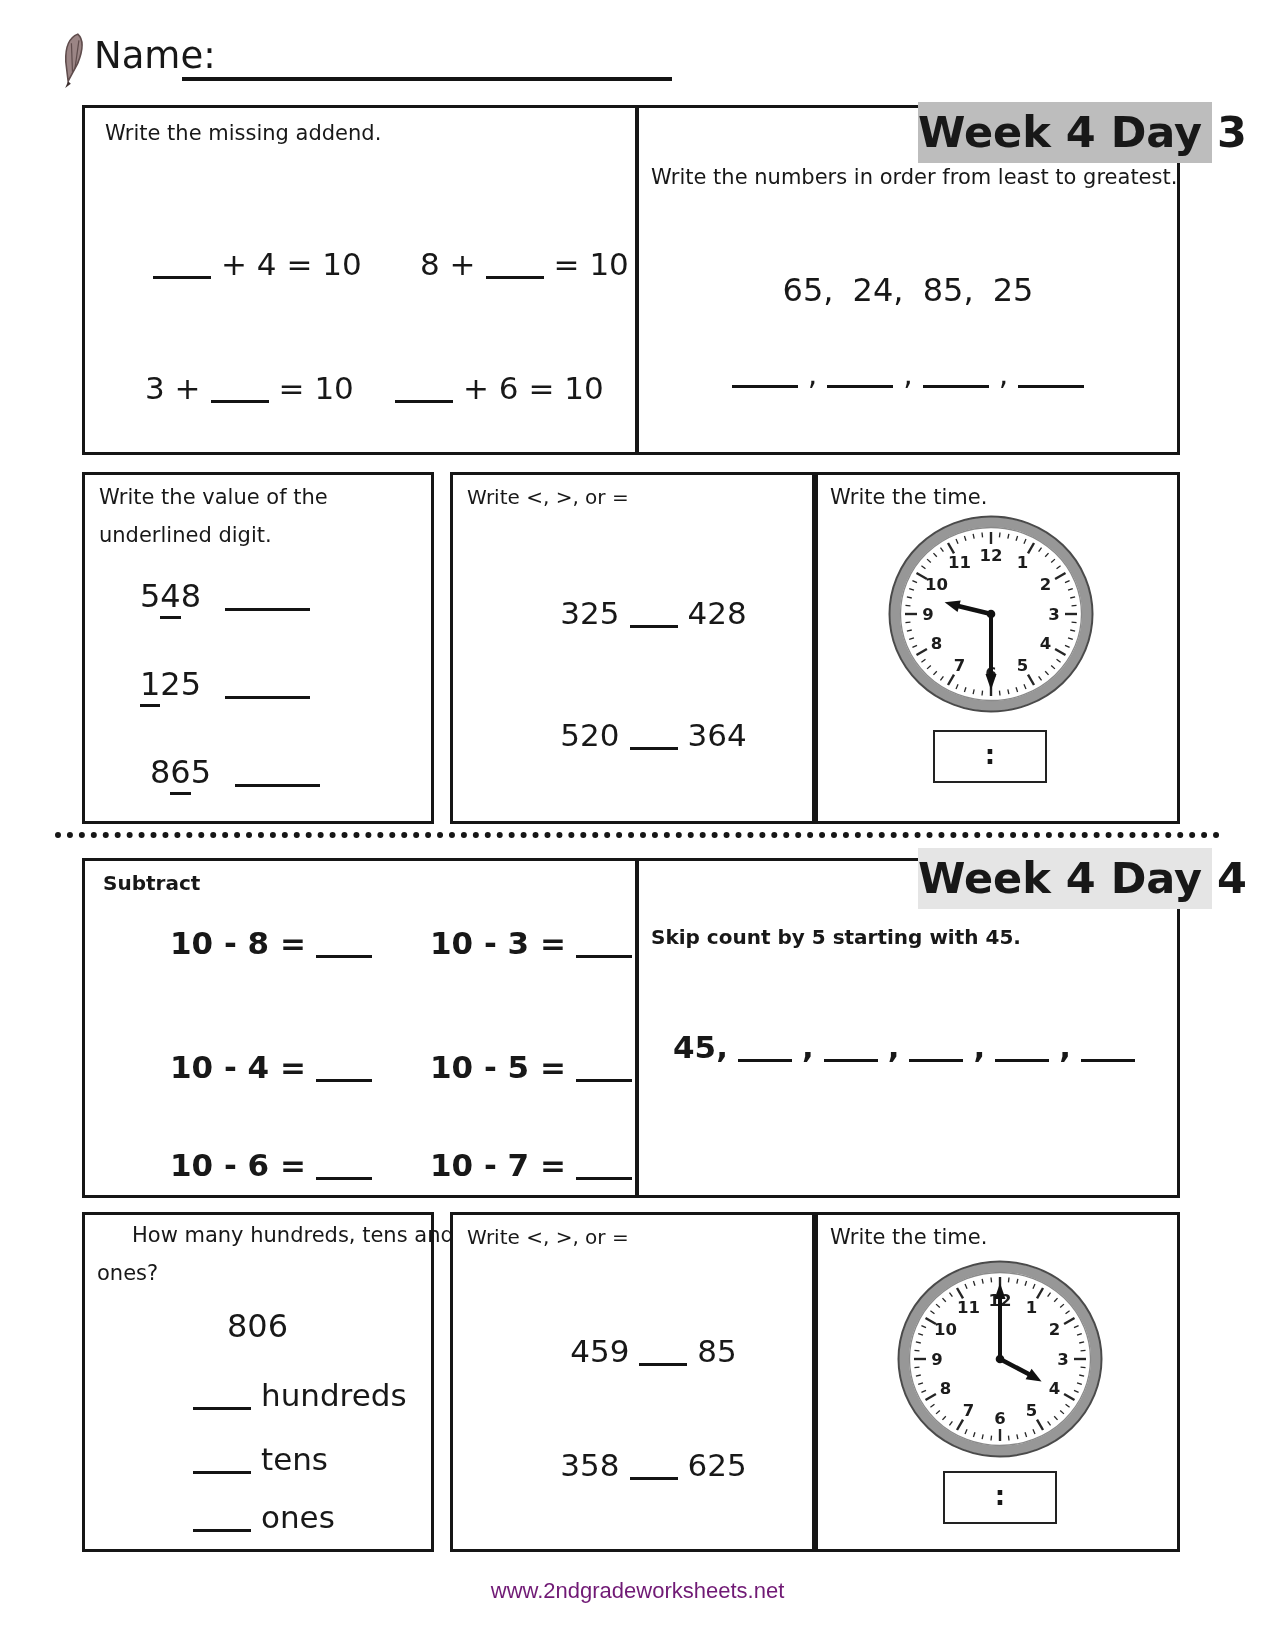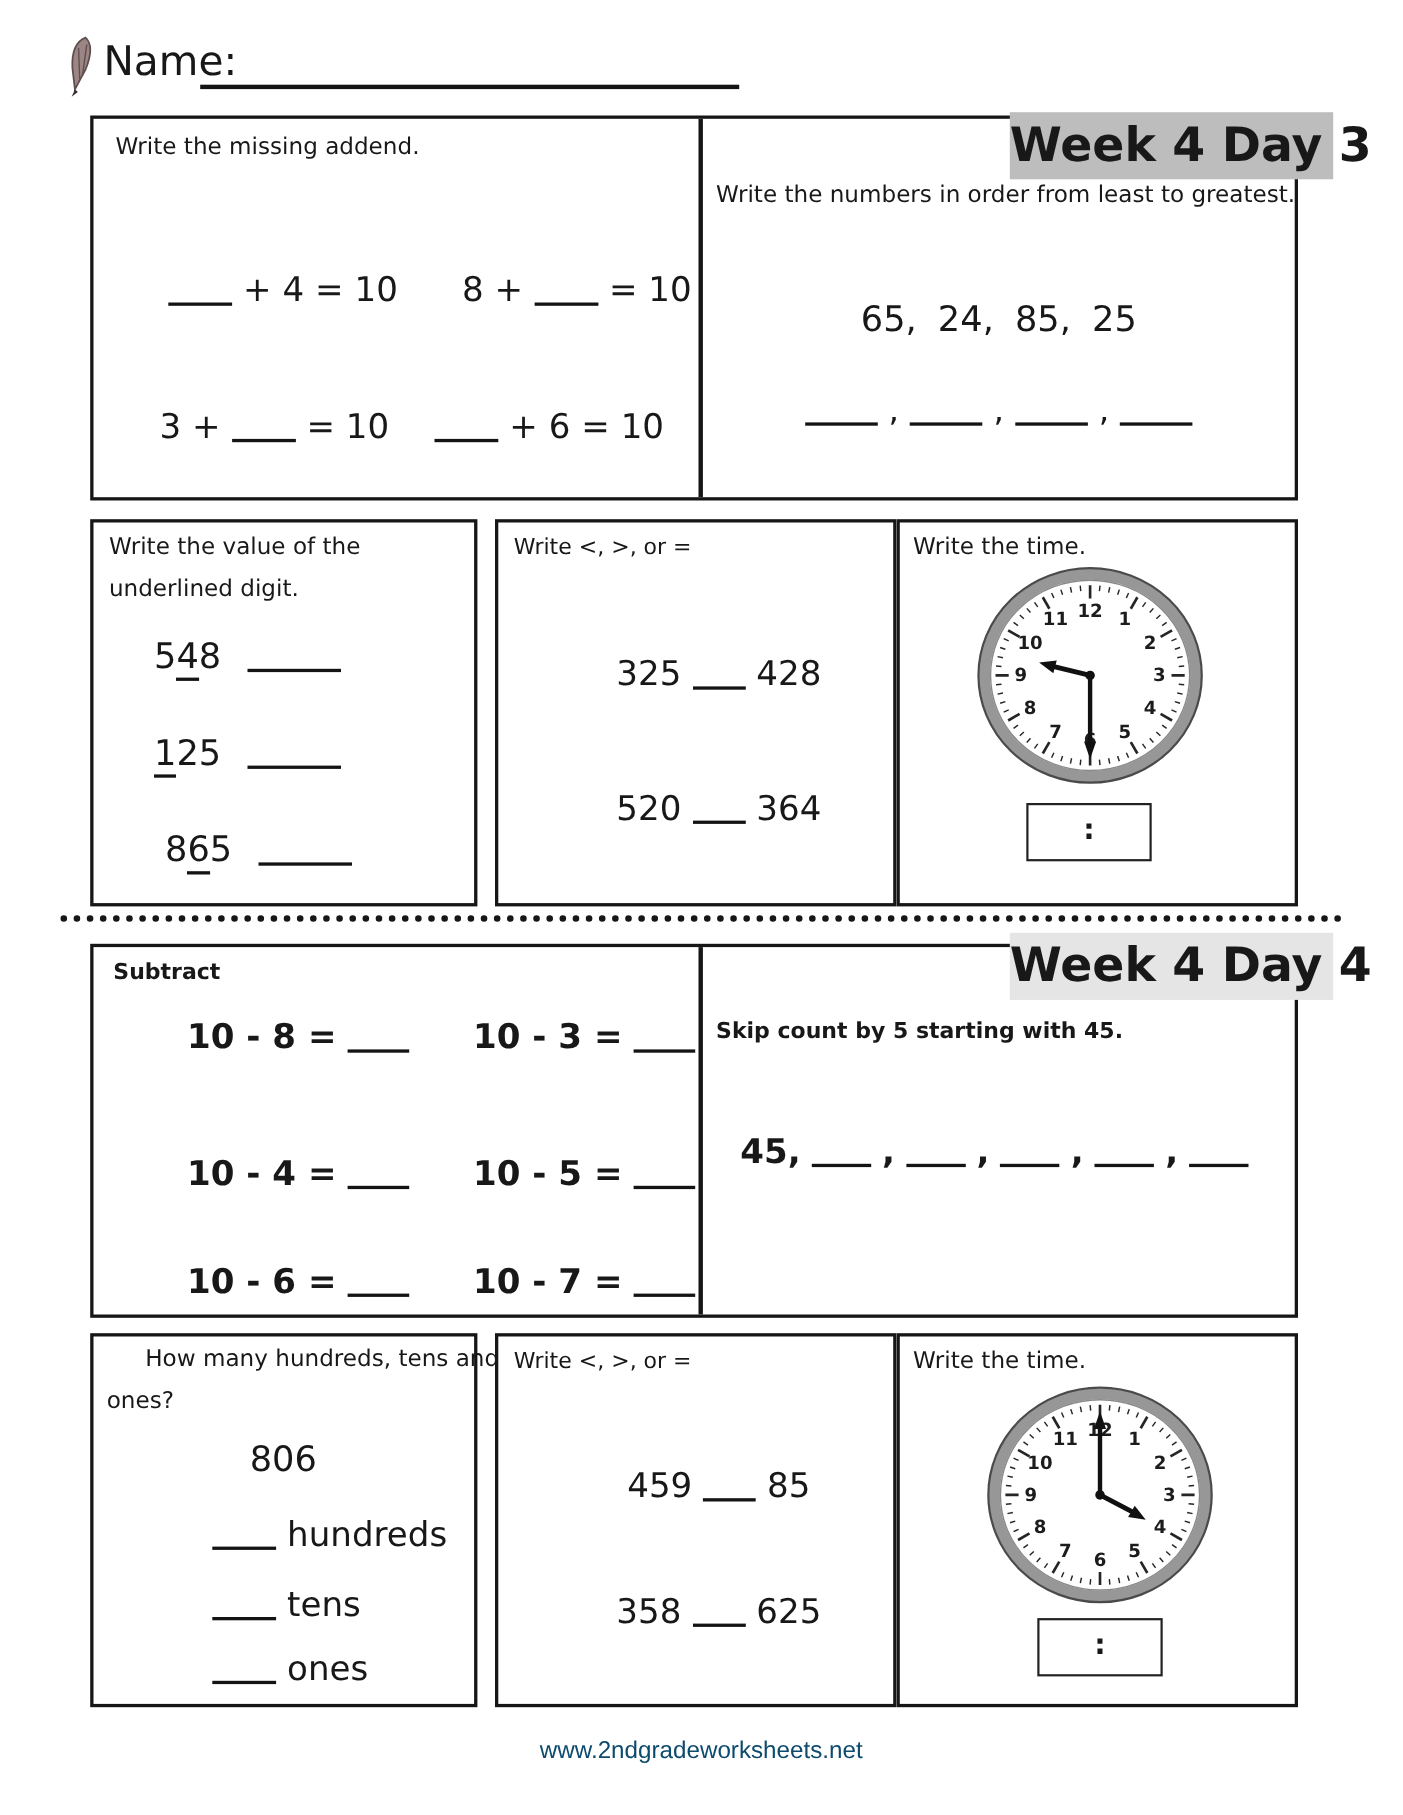--- a/index.html
+++ b/index.html
@@ -15,21 +15,21 @@
   .w48{width:48px;}.w54{width:54px;}.w56{width:56px;}.w58{width:58px;}.w66{width:66px;}.w85{width:85px;}
   .u{border-bottom:3.5px solid #141414;padding-bottom:1px;}
   .hdr{position:absolute;width:294px;height:61px;line-height:61px;text-align:center;
        font-size:43px;font-weight:bold;background:#bdbdbd;z-index:5;white-space:nowrap;}
   .colon-box{position:absolute;width:114px;height:53px;border:2.5px solid #222;box-sizing:border-box;
        text-align:center;font-size:26px;font-weight:bold;line-height:46px;background:#fff;}
   .dots{position:absolute;left:55px;top:832px;width:1165px;height:0;border-top:6px dotted #161616;}
   .namelabel{position:absolute;left:94px;top:34px;font-size:37px;}
   .nameline{position:absolute;left:182px;top:77px;width:490px;height:3.5px;background:#141414;}
   .footer{position:absolute;left:0;top:1578px;width:100%;text-align:center;
-          font-family:"Liberation Sans",sans-serif;font-size:22px;color:#0c4a6e;}
+          font-family:"Liberation Sans",sans-serif;font-size:22px;color:#701a75;}
   .cmp-row{position:absolute;left:0;right:0;text-align:center;font-size:31px;padding-left:42px;white-space:nowrap;}
   .centerline{position:absolute;text-align:center;}
   svg.clock{position:absolute;}
   svg.clock text{font-family:"DejaVu Sans",sans-serif;}
 </style>
 </head>
 <body>
 
 <div id="page">
 

